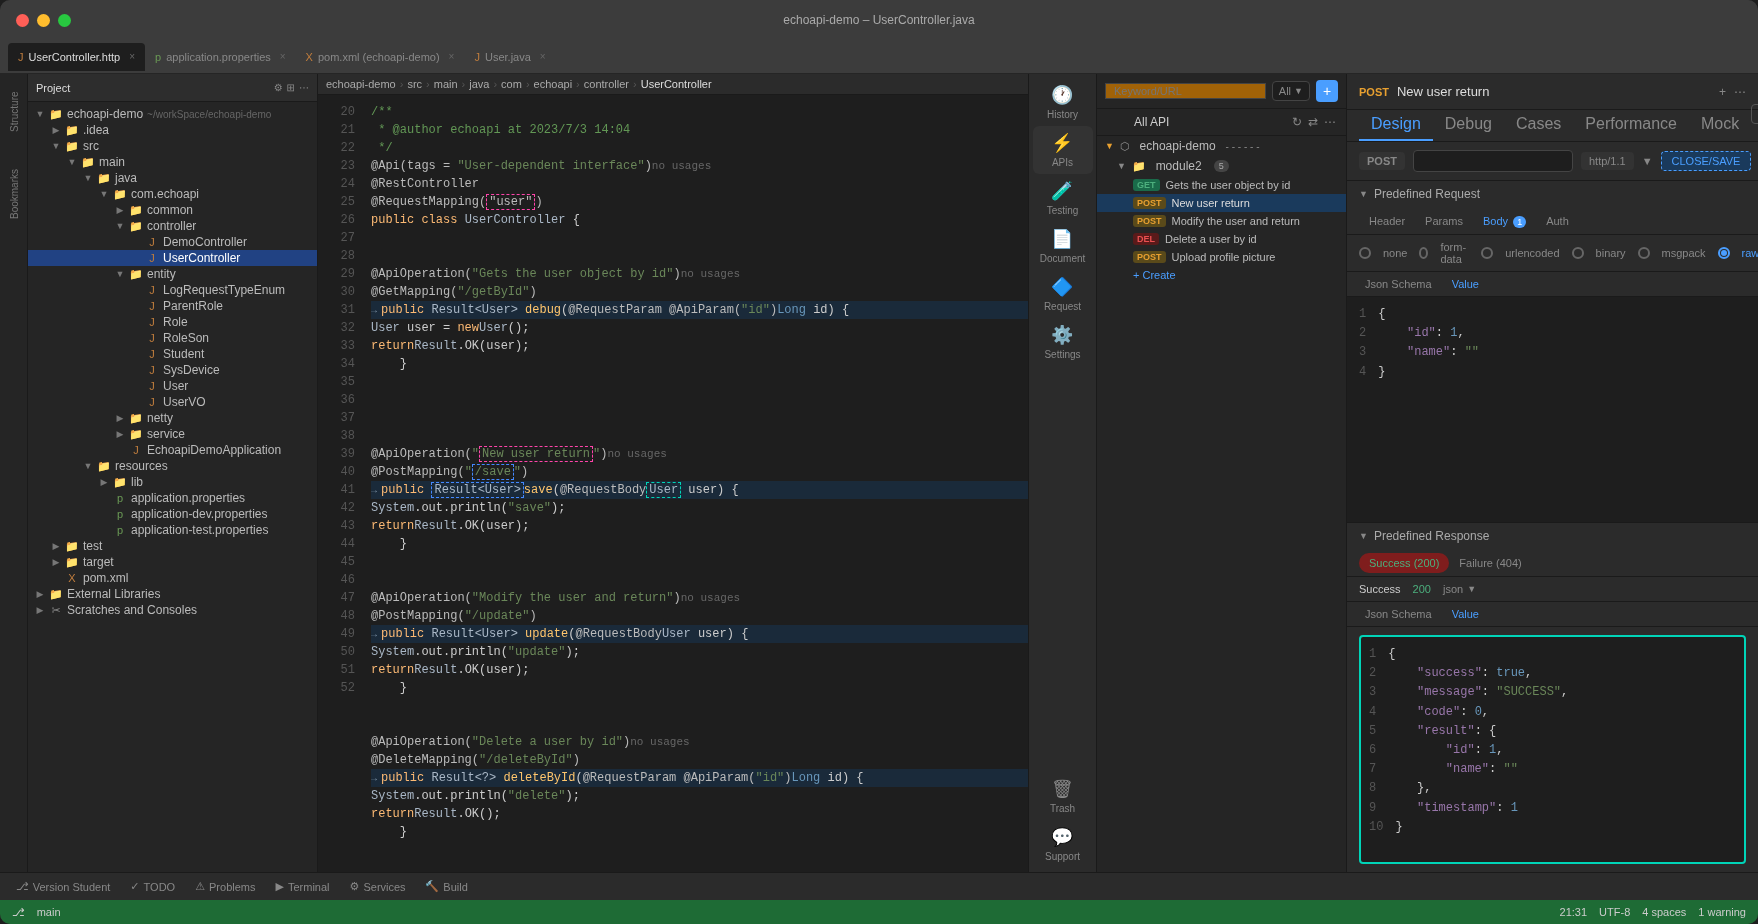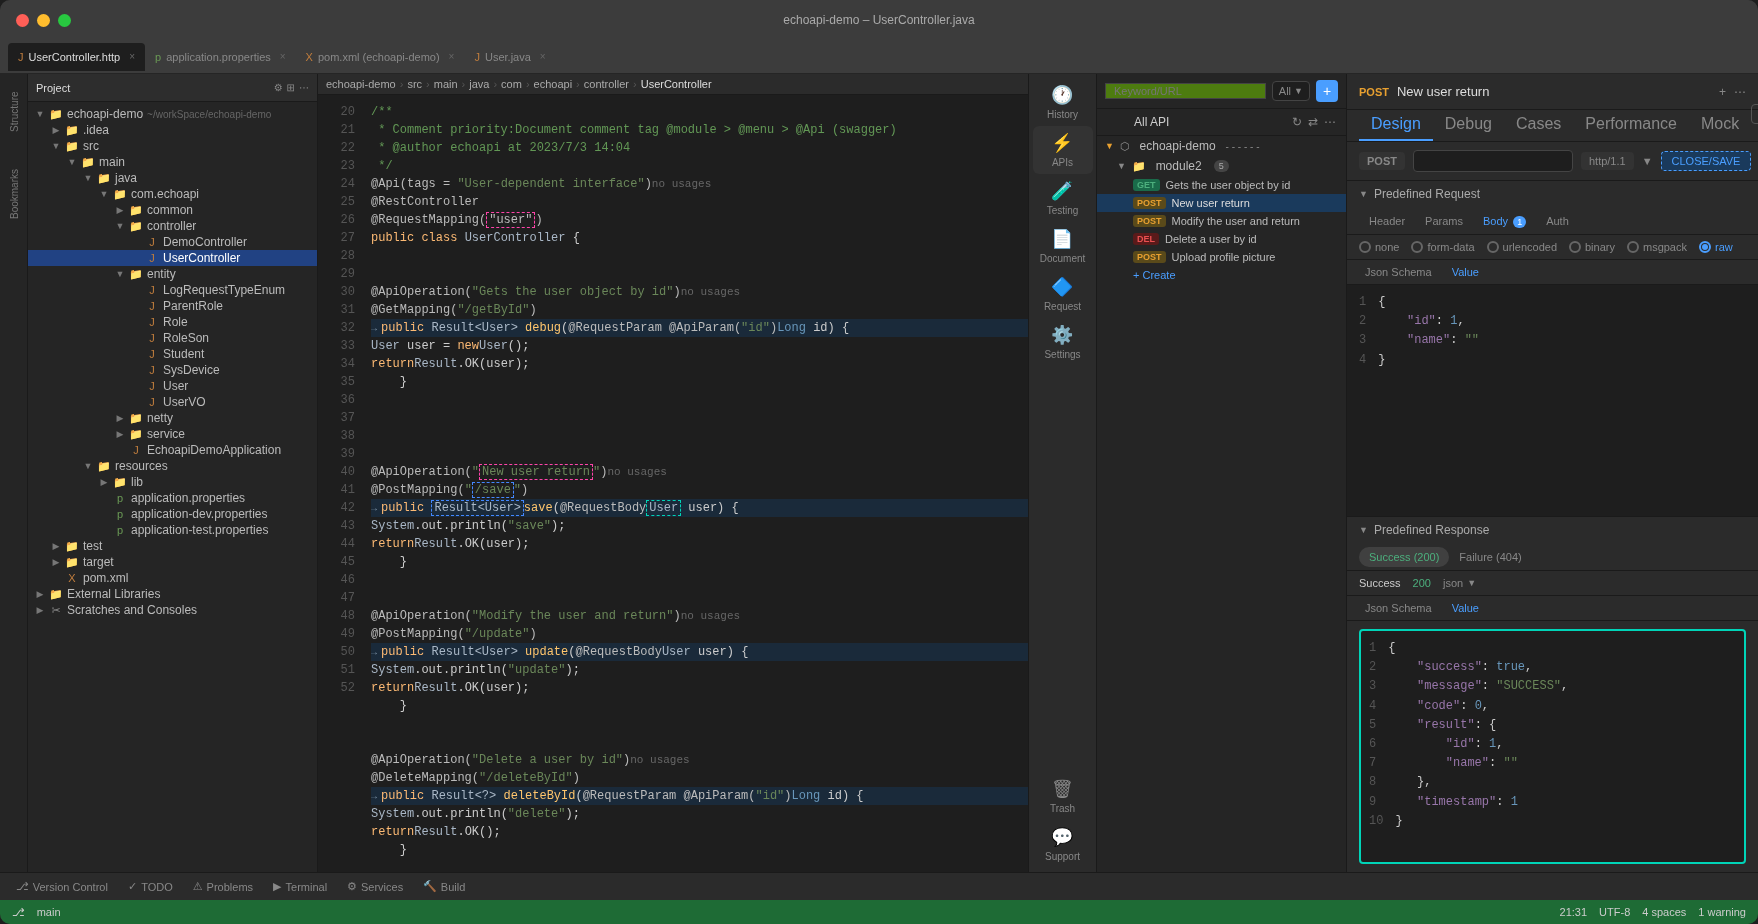--- a/index.html
+++ b/index.html
@@ -93,35 +93,35 @@
 
     .section-header { padding: 6px 12px; display: flex; align-items: center; gap: 6px; font-size: 12px; color: #aaa; cursor: pointer; }
     .section-arrow { font-size: 9px; color: #888; }
 
     .request-tabs { display: flex; gap: 0; padding: 0 12px; height: 28px; align-items: center; border-bottom: 1px solid #1a1a1a; }
     .req-tab { padding: 4px 10px; font-size: 11px; color: #888; cursor: pointer; }
     .req-tab.active { color: #4a9eff; font-weight: 500; }
     .req-badge { background: #4a9eff; color: white; font-size: 9px; padding: 1px 4px; border-radius: 8px; margin-left: 2px; }
 
     .body-type-row { display: flex; align-items: center; gap: 12px; padding: 6px 12px; border-bottom: 1px solid #1a1a1a; }
-    .radio-opt { display: flex; align-items: center; gap: 4px; font-size: 11px; color: #888; }
+    .radio-opt { display: flex; align-items: center; gap: 12px; font-size: 11px; color: #888; }
     .radio-opt.active { color: #4a9eff; }
     .radio-dot { width: 12px; height: 12px; border-radius: 50%; border: 2px solid #666; display: flex; align-items: center; justify-content: center; }
     .radio-dot.active { border-color: #4a9eff; }
     .radio-dot.active::after { content: ''; width: 6px; height: 6px; background: #4a9eff; border-radius: 50%; }
 
     .json-editor { flex: 1; background: #1e1e1e; padding: 8px 12px; font-family: 'Courier New', monospace; font-size: 12px; color: #ccc; overflow: auto; }
     .json-line { line-height: 1.6; white-space: pre; }
     .json-num { color: #6897bb; }
     .json-str { color: #6a8759; }
     .json-key { color: #9876aa; }
     .json-lnum { color: #555; margin-right: 12px; user-select: none; }
     .response-tabs { display: flex; gap: 0; padding: 0 12px; height: 28px; align-items: center; border-bottom: 1px solid #1a1a1a; }
     .resp-tab { padding: 4px 10px; font-size: 11px; cursor: pointer; border-radius: 12px; }
-    .resp-tab.success { background: #404040; color: #4caf7d; }
+    .resp-tab.success { background: #7f1d1d; color: #4caf7d; }
     .resp-tab.failure { color: #888; }
 
     .response-meta { display: flex; align-items: center; gap: 12px; padding: 6px 12px; border-bottom: 1px solid #1a1a1a; font-size: 11px; color: #888; }
     .resp-status { color: #ccc; }
     .resp-dropdown { display: flex; align-items: center; gap: 4px; }
 
     .schema-tabs { display: flex; gap: 8px; padding: 4px 12px; border-bottom: 1px solid #1a1a1a; }
     .schema-tab { font-size: 11px; color: #888; cursor: pointer; padding: 2px 6px; }
     .schema-tab.active { color: #4a9eff; }
 
@@ -418,21 +418,20 @@
               <div>46</div>
               <div>47</div>
               <div>48</div>
               <div>49</div>
             <div>50</div>
               <div>51</div>
               <div>52</div>
           </div>
           <div class="code-area">
             <div class="code-line"><span class="comment">/**</span></div>
-            <div class="code-line"><span class="comment"> * Comment priority:Document comment tag @module &gt; @menu &gt; @Api (swagger)</span></div>
             <div class="code-line"><span class="comment"> * @author echoapi at 2023/7/3 14:04</span></div>
             <div class="code-line"><span class="comment"> */</span></div>
             <div class="code-line"><span class="ann">@Api(tags = </span><span class="ann-val">"User-dependent interface"</span><span class="ann">)</span>  <span style="color:#666; font-size:11px;">no usages</span></div>
             <div class="code-line"><span class="ann">@RestController</span></div>
             <div class="code-line"><span class="ann">@RequestMapping(<span style="border:1px dashed #ff44aa; padding:0 2px;">"user"</span>)</span></div>
             <div class="code-line"><span class="kw">public class </span><span class="class-name">UserController</span> {</div>
             <div class="code-line">&nbsp;</div>
             <div class="code-line">&nbsp;</div>
             <div class="code-line">    <span class="ann">@ApiOperation(<span class="ann-val">"Gets the user object by id"</span>)</span>  <span style="color:#666; font-size:11px;">no usages</span></div>
             <div class="code-line">    <span class="ann">@GetMapping(<span class="ann-val">"/getById"</span>)</span></div>
@@ -507,21 +506,21 @@
           <div class="api-nav-item">
             <span class="api-nav-icon">💬</span>
             <span class="api-nav-label">Support</span>
           </div>
         </div>
       </div>
 
       <div style="width:250px; background:#252525; display:flex; flex-direction:column; border-right:1px solid #1a1a1a; flex-shrink:0; overflow:hidden;">
 
         <div class="api-search">
-          <input type="text" style="flex: 1 1 0%; background: #4d7c0f; border: 1px solid rgb(68, 68, 68); border-radius: 0; padding: 1px 8px; color: rgb(204, 204, 204); font-size: 11px; outline: none;" placeholder="Keyword/URL">
+          <input type="text" style="flex: 1 1 0%; background: #a16207; border: 1px solid rgb(68, 68, 68); border-radius: 0; padding: 1px 8px; color: rgb(204, 204, 204); font-size: 11px; outline: none;" placeholder="Keyword/URL">
           <div class="api-search-all">
             <span>All</span>
             <span style="font-size:9px;">▼</span>
           </div>
           <div class="api-search-plus">+</div>
         </div>
 
         <div class="api-tree-header">
           <span class="api-all-label">All API</span>
           <div class="api-tree-icons">
@@ -692,21 +691,21 @@
           <div class="json-line"><span class="json-lnum">10</span>}</div>
         </div>
 
       </div>
     </div>
   </div>
 
   <div class="bottom-tabs">
     <div class="bottom-tab">
       <span>⎇</span>
-      <span>Version Control</span>
+      <span>Version Student</span>
     </div>
     <div class="bottom-tab">
       <span>✓</span>
       <span>TODO</span>
     </div>
     <div class="bottom-tab">
       <span>⚠</span>
       <span>Problems</span>
     </div>
     <div class="bottom-tab">

